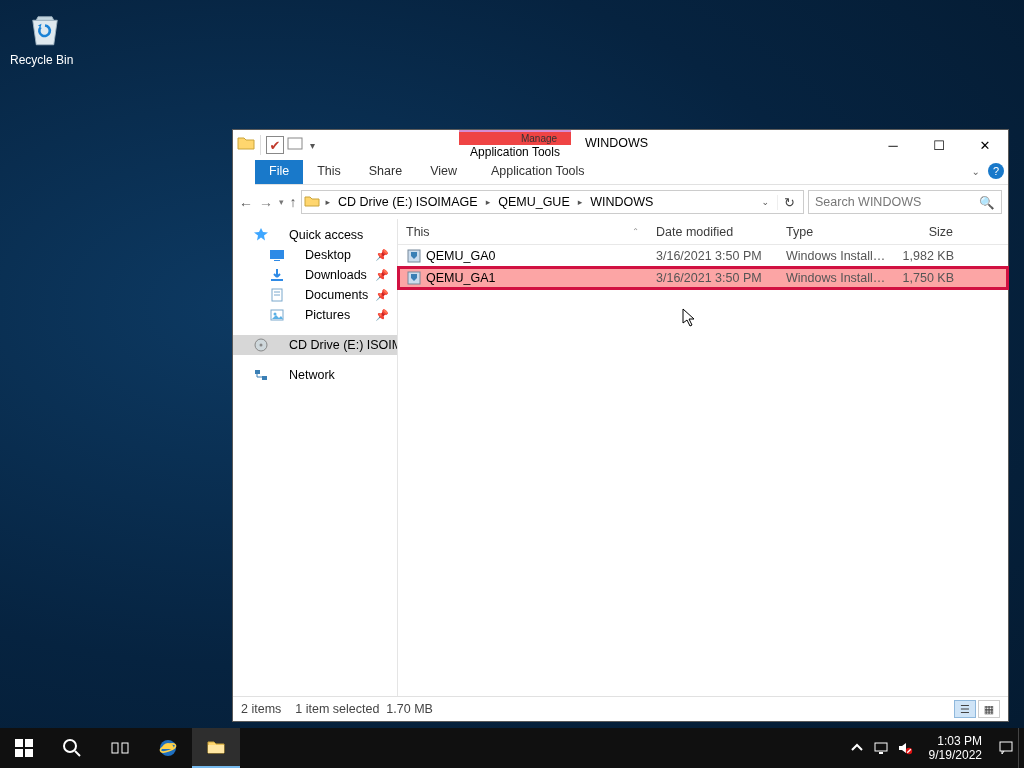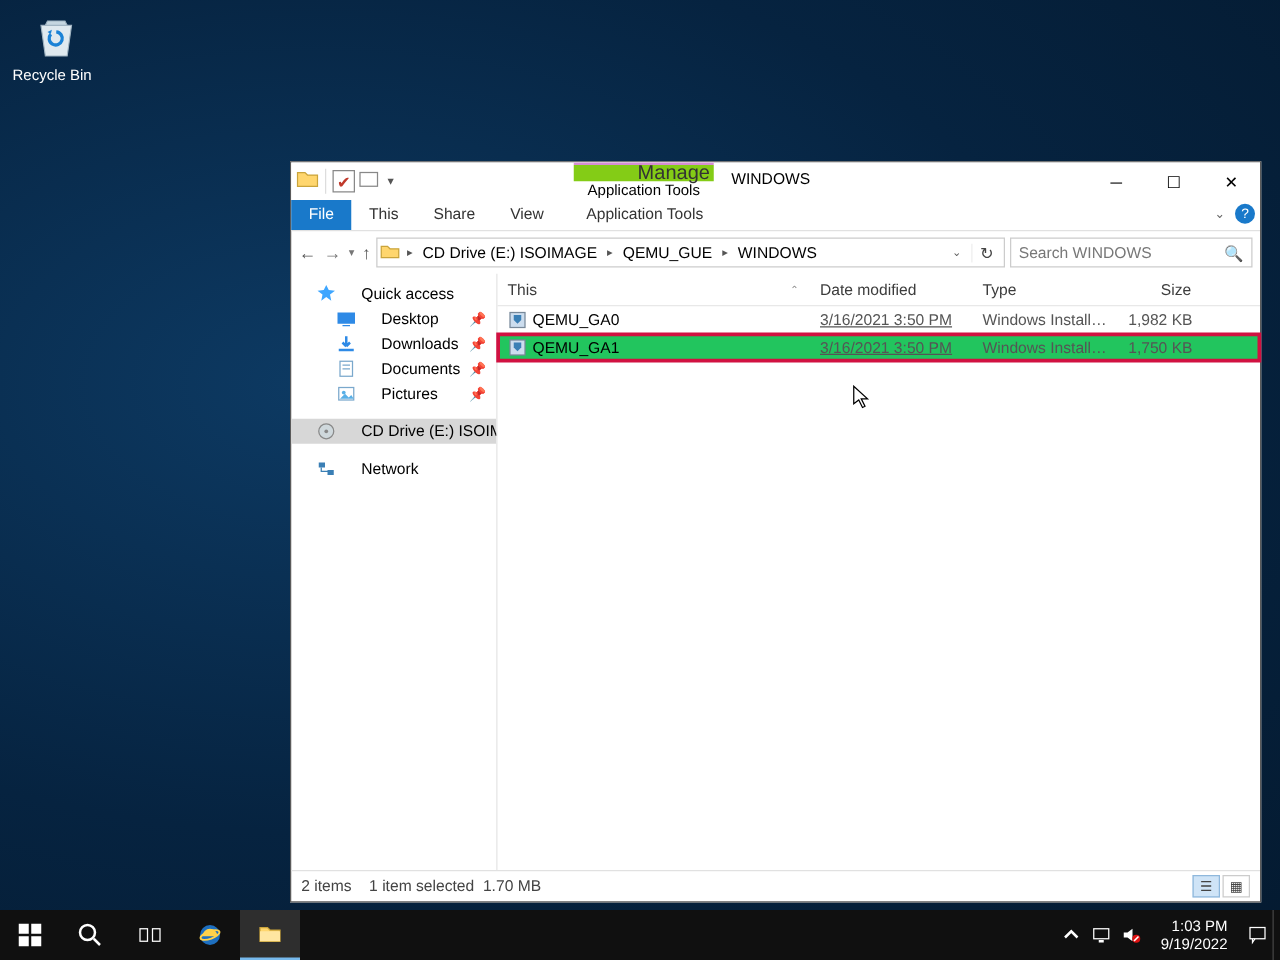--- a/index.html
+++ b/index.html
@@ -32,38 +32,38 @@
   .qat .arrow-down svg { width: 18px; height: 18px; }
   .qat-sep { width: 1px; height: 20px; background: #ddd; margin: 0 3px; }
   .qat .chk { border:1px solid #888; width:18px; height:18px; display:flex; align-items:center; justify-content:center; color:#c0392b; font-size:13px; }
   .qat .mini-arrow { font-size:10px; padding:0 4px; color:#555; }
 
   .manage-tab {
     position: absolute; left: 226px; top: 0; width: 112px; height: 30px;
     background: #fff; text-align: center;
     border-top: 2px solid #d58ed3;
   }
-  .manage-tab .bar { height: 13px; background: #84cc16; font-size: 16px; line-height: 13px; color: #333; padding-left: 48px; }
+  .manage-tab .bar { height: 13px; background: #ef4444; font-size: 10px; line-height: 13px; color: #333; padding-left: 48px; }
   .manage-tab .tools { font-size: 12px; line-height: 15px; }
 
   .win-title {
     position: absolute; left: 352px; top: 6px; font-size: 12.5px; color: #000;
   }
   .win-controls {
     position: absolute; right: 0; top: 0; display: flex; height: 30px;
   }
   .win-controls > div {
     width: 46px; display: flex; align-items: center; justify-content: center; cursor: pointer;
     font-size: 13px; font-family: "Segoe UI Symbol", Arial;
   }
 
   
   .ribbon {
     display: flex; align-items: stretch; height: 25px; border-bottom: 1px solid #e1e1e1;
-    position: relative; font-size: 12.5px;
+    position: relative; font-size: 12.5px; margin-left: 22px;
   }
   .ribbon .file-tab {
     background: #1979ca; color: #fff; padding: 4px 14px; cursor: pointer;
   }
   .ribbon .rtab { padding: 4px 14px; cursor: pointer; color: #333; }
   .ribbon .app-tools { margin-left: 6px; }
   .ribbon-right { position: absolute; right: 4px; top: 3px; display: flex; align-items: center; gap: 8px; }
   .ribbon-right .caret { font-size: 10px; color: #666; cursor: pointer; }
   .ribbon-right .help { width:16px; height:16px; border-radius:50%; background:#1979ca; color:#fff; font-size:11px; text-align:center; line-height:16px; cursor:pointer; }
 
@@ -119,25 +119,25 @@
   .col-date { width: 130px; }
   .col-type { width: 110px; }
   .col-size { width: 74px; text-align: right; justify-content:flex-end; }
   .sort-ind { font-size:8px; margin-left:auto; padding-left:20px; color:#888;}
 
   .rows { }
   .row {
     display: flex; height: 22px; align-items: center; font-size: 12.5px;
     cursor: pointer; color:#000;
   }
-  .row.selected { background: #22c55e; }
+  .row.selected { background: #fca5a5; }
   .row.highlight { outline: 3px solid #d11141; outline-offset: -2px; }
   .row .c-name { width: 250px; display:flex; align-items:center; gap:4px; padding-left: 8px; }
   .row .c-name svg { width:16px; height:16px; flex:0 0 16px; }
-  .row .c-date { width: 130px; padding-left:8px; color:#555;text-decoration:underline;}
+  .row .c-date { width: 130px; padding-left:8px; color:#555;}
   .row .c-type { width: 110px; padding-left:8px; color:#555; white-space:nowrap; overflow:hidden; text-overflow:ellipsis;}
   .row .c-size { width: 74px; text-align:right; padding-right:8px; color:#555;}
 
   .cursor-arrow {
     position: absolute; left: 284px; top: 89px; pointer-events: none;
   }
   .cursor-arrow svg { width:16px; height:20px; }
 
   
   .statusbar {

